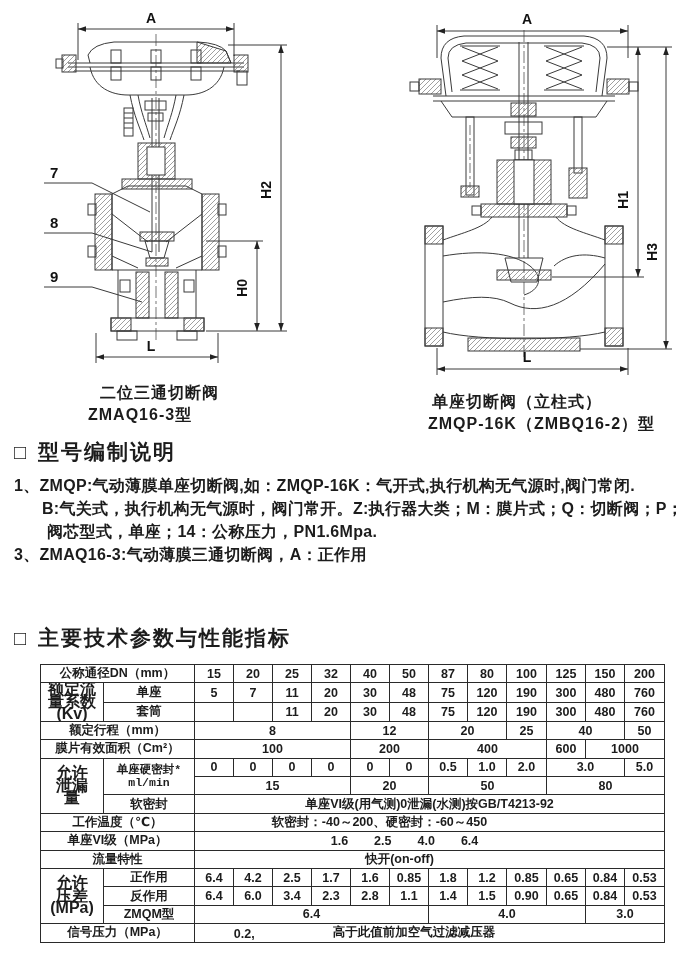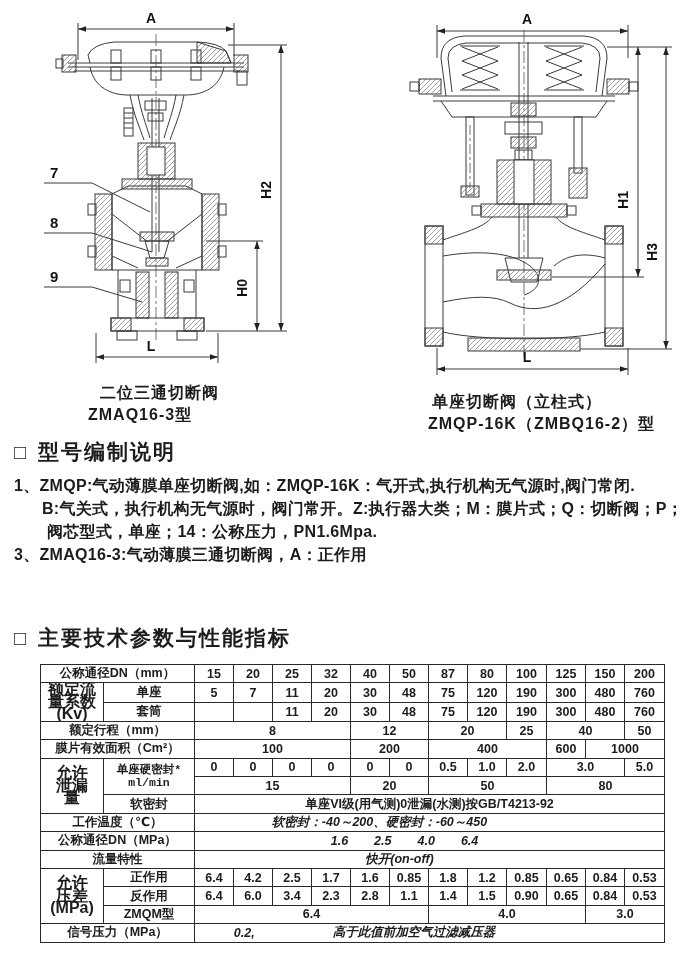--- a/index.html
+++ b/index.html
@@ -19,21 +19,21 @@
 
   table.spec{border-collapse:collapse;table-layout:fixed;position:absolute;left:40px;top:664px;}
   .spec td{
     border:1.5px solid #2a2a2a;height:17.4px;padding:0;
     text-align:center;vertical-align:middle;
     font-size:12.5px;font-weight:bold;white-space:nowrap;overflow:hidden;
   }
   .spec td.grp div{font-size:16px;line-height:12.5px;}
   .spec td.two div{font-size:11.5px;line-height:12.5px;font-family:Liberation Mono, monospace;}
   .segwrap{display:flex;justify-content:center;align-items:center;width:100%;}
-  .segc{display:flex;justify-content:center;align-items:center;width:100%;gap:26px;box-sizing:border-box;font-style:italic;}
+  .segc{display:flex;justify-content:center;align-items:flex-end;width:100%;gap:26px;box-sizing:border-box;}
   .pn-pad{padding-right:50px;}
   .sig-pad{gap:78px;padding-right:130px;}
   .val-pad{padding-right:60px;}
   .tmp-pad{padding-right:100px;}
 
   svg text{font-family:"Liberation Sans","DejaVu Sans",sans-serif;font-weight:bold;fill:#111;stroke:none;}
 </style>
 </head>
 <body>
 
@@ -406,21 +406,21 @@
   <tr>
     <td colspan="2">工作温度（℃）</td>
     <td colspan="12">
       <div class="segc tmp-pad">
             <span>软密封：-40～200、硬密封：-60～450</span>
           </div>
     </td>
   </tr>
 
   <tr>
-    <td colspan="2">公称通径DN（MPa）</td>
+    <td colspan="2">单座VI级（MPa）</td>
     <td colspan="12">
       <div class="segc pn-pad">
         <span>1.6</span>
         <span>2.5</span>
         <span>4.0</span>
         <span>6.4</span>
       </div>
     </td>
   </tr>
 

